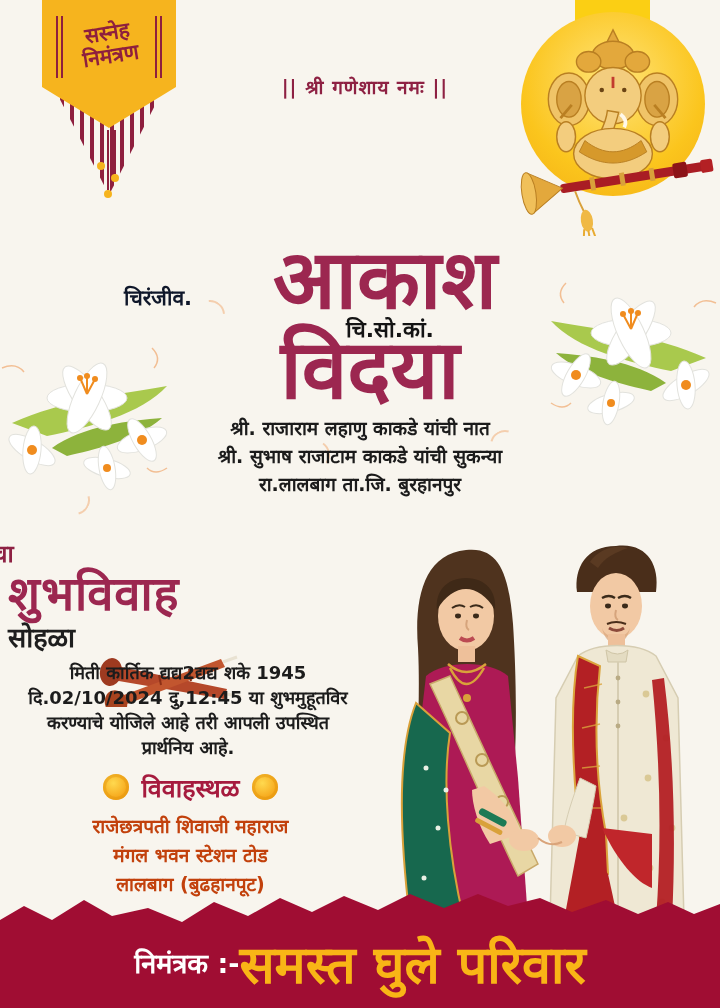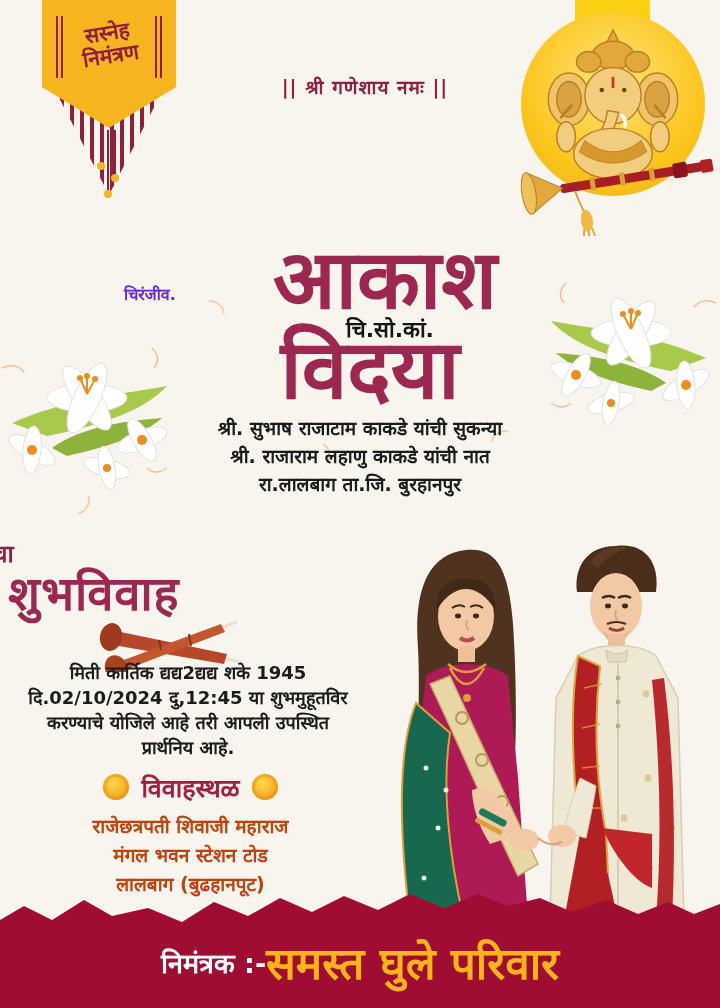--- a/index.html
+++ b/index.html
@@ -35,21 +35,21 @@
     display:flex; align-items:center; justify-content:center; }
   .shehnai { position:absolute; left:514px; top:136px; width:206px; height:100px; }
 
   
   .intro { position:absolute; left:60px; width:600px; text-align:center;
     font-size:19px; font-weight:700; color:#1b1b1b; line-height:28px; }
   .groom-intro { top:162px; }
   .bride-intro { top:414px; }
 
   
-  .chiranjiv { position:absolute; left:124px; top:283px; font-size:16px; font-weight:700; color:#6d28d9; }
+  .chiranjiv { position:absolute; left:124px; top:283px; font-size:21px; font-weight:700; color:#0f172a; }
   .big-name { position:absolute; width:380px; text-align:center; color:#9c2750;
     font-family:"DejaVu Serif","Liberation Serif",serif; font-size:82px; font-weight:700; line-height:1; }
   .groom-name { left:195px; top:238px; }
   .bride-name { left:180px; top:328px; }
   .connector { position:absolute; left:280px; top:313px; width:220px; text-align:center;
     font-size:22px; font-weight:700; color:#141414; }
 
   
   .flowers { position:absolute; width:200px; height:170px; }
   .flowers-left { left:-8px; top:328px; }
@@ -77,21 +77,21 @@
 
   
   .couple { position:absolute; left:366px; top:528px; width:354px; height:392px; z-index:1; }
 
   
   .footer { position:absolute; left:0; bottom:0; width:720px; height:118px; z-index:5; }
   .footer svg { position:absolute; inset:0; }
   .footer-text { position:absolute; inset:0; display:flex; align-items:center; justify-content:center;
     padding-top:26px; }
   .inviter-label { color:#ffffff; font-size:27px; font-weight:700; }
-  .family-name { color:#f9b516; font-size:44px; font-weight:800; }
+  .family-name { color:#f9b516; font-size:52px; font-weight:800; }
 </style>
 </head>
 <body>
 
 <div class="card">
 
   <div class="banner">
     <div class="fringe"></div>
     <div class="string s1">
         <span class="bead"></span>
@@ -268,28 +268,29 @@
           <path d="M175 140 q-12 8 -20 0"></path>
       </g>
     </svg>
   </div>
   <i class="swirl" style="left:195px;top:300px;transform:rotate(40deg)"></i>
   <i class="swirl" style="left:490px;top:430px;transform:rotate(-30deg)"></i>
   <i class="swirl" style="left:60px;top:485px;transform:rotate(120deg)"></i>
   <i class="swirl" style="left:300px;top:440px;transform:rotate(80deg)"></i>
 
   <div class="intro bride-intro">
+    <div>श्री. राजाराम लहाणु काकडे यांची नात</div>
     <div>श्री. सुभाष राजाटाम काकडे यांची सुकन्या</div>
-    <div>श्री. राजाराम लहाणु काकडे यांची नात</div>
     <div>रा.लालबाग ता.जि. बुरहानपुर</div>
   </div>
 
   <div class="event">
     <div class="event-pre">यांचा</div>
     <div class="event-title">शुभविवाह</div>
+    <div class="event-post">सोहळा</div>
     <svg class="tutari" viewBox="0 0 150 58" width="150" height="58">
       <polygon points="12,16 128,40 125,50 8,30" fill="#b5482a"></polygon>
       <ellipse cx="12" cy="23" rx="11" ry="14" fill="#9e3a20" transform="rotate(12 12 23)"></ellipse>
       <line x1="128" y1="45" x2="142" y2="48" stroke="#e9e2d2" stroke-width="3"></line>
       <polygon points="14,50 122,10 126,18 20,58" fill="#c2562f"></polygon>
       <ellipse cx="17" cy="54" rx="11" ry="13" fill="#a8431f" transform="rotate(-20 17 54)"></ellipse>
       <line x1="124" y1="13" x2="138" y2="8" stroke="#e9e2d2" stroke-width="3"></line>
       <line x1="60" y1="26" x2="62" y2="36" stroke="#8c2f16" stroke-width="2"></line>
       <line x1="90" y1="20" x2="92" y2="32" stroke="#8c2f16" stroke-width="2"></line>
     </svg>

